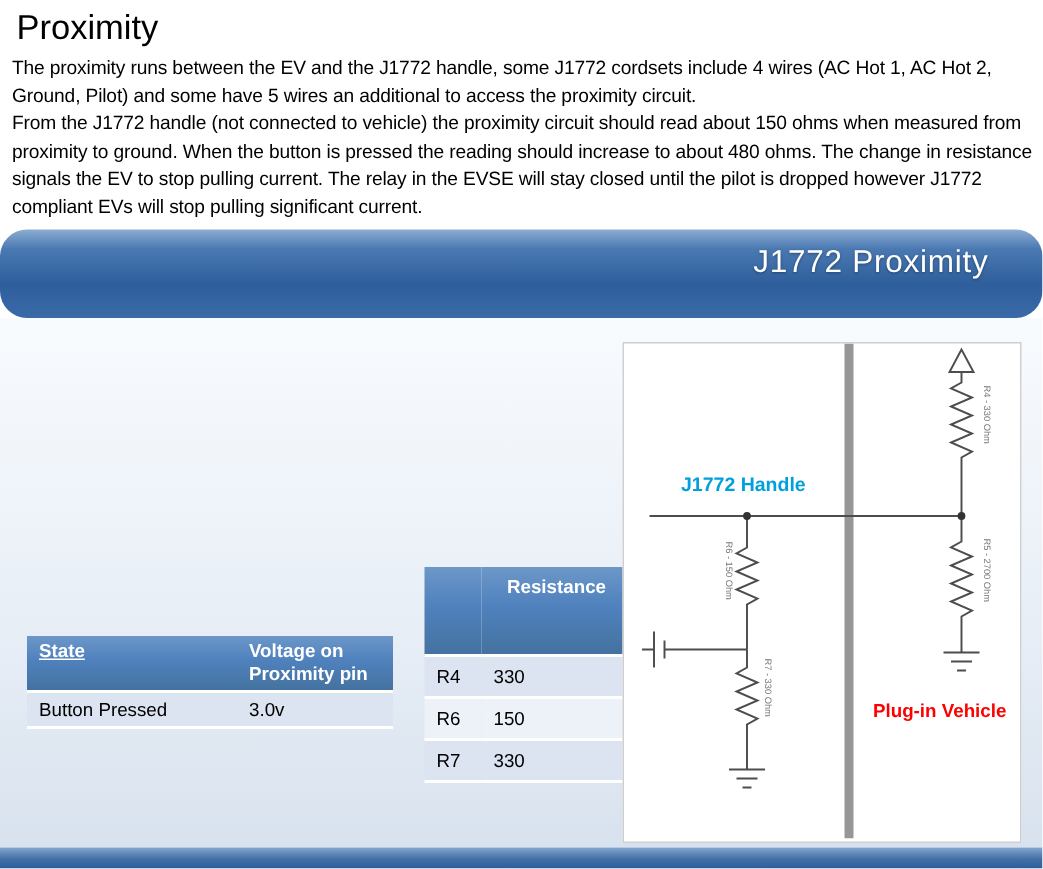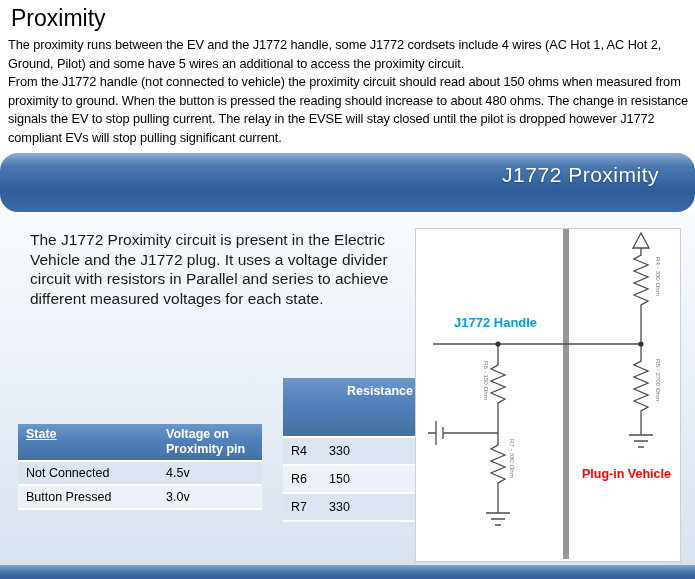--- a/index.html
+++ b/index.html
@@ -57,21 +57,21 @@
     padding:4px 8px;border-bottom:2px solid #fff;color:#000;
   }
   .state-table tbody tr:nth-child(odd) td{background:#dce4f1;}
   .state-table tbody tr:nth-child(even) td{background:#edf1f8;}
 
   .res-table{
     position:absolute;left:283px;top:166px;font-size:12.5px;
   }
   .res-table th{
     background:linear-gradient(180deg,#6c97c8 0%,#4f81bd 45%,#44729f 100%);
-    color:#fff;font-weight:bold;text-align:right;vertical-align:top;
+    color:#fff;font-weight:bold;text-align:center;vertical-align:top;
     height:52px;padding:6px 8px 0;border-bottom:2px solid #fff;margin-top:48px;
   }
   .res-table .col-rname{width:22px;}
   .res-table .col-rvalue{width:84px;}
   .res-table td{
     padding:6px 8px;border-bottom:2px solid #fff;color:#000;
   }
   .res-table tbody tr:nth-child(odd) td{background:#dce4f1;}
   .res-table tbody tr:nth-child(even) td{background:#edf1f8;}
 
@@ -104,34 +104,29 @@
 
   <p class="para para-1">The proximity runs between the EV and the J1772 handle, some J1772 cordsets include 4 wires (AC Hot 1, AC Hot 2, Ground, Pilot) and some have 5 wires an additional to access the proximity circuit.</p>
   <p class="para para-2">From the J1772 handle (not connected to vehicle) the proximity circuit should read about 150 ohms when measured from proximity to ground. When the button is pressed the reading should increase to about 480 ohms. The change in resistance signals the EV to stop pulling current. The relay in the EVSE will stay closed until the pilot is dropped however J1772 compliant EVs will stop pulling significant current.</p>
 
   <div class="banner">
     <div class="banner-title">J1772 Proximity</div>
   </div>
 
   <div class="slide-body">
 
-    <div class="slide-intro">The J1772 Proximity circuit is present in the Electric Vehicle and the J1772 plug. It uses a voltage divider circuit with resistors in Parallel and series to achieve different measured voltages for each state.</div>
 
     <table class="state-table">
       <thead>
         <tr>
           <th class="col-state">State</th>
           <th class="col-voltage">Voltage on Proximity pin</th>
         </tr>
       </thead>
       <tbody>
-        <tr>
-          <td>Not Connected</td>
-          <td>4.5v</td>
-        </tr>
         <tr>
           <td>Button Pressed</td>
           <td>3.0v</td>
         </tr>
       </tbody>
     </table>
 
     <table class="res-table">
       <thead>
         <tr>

